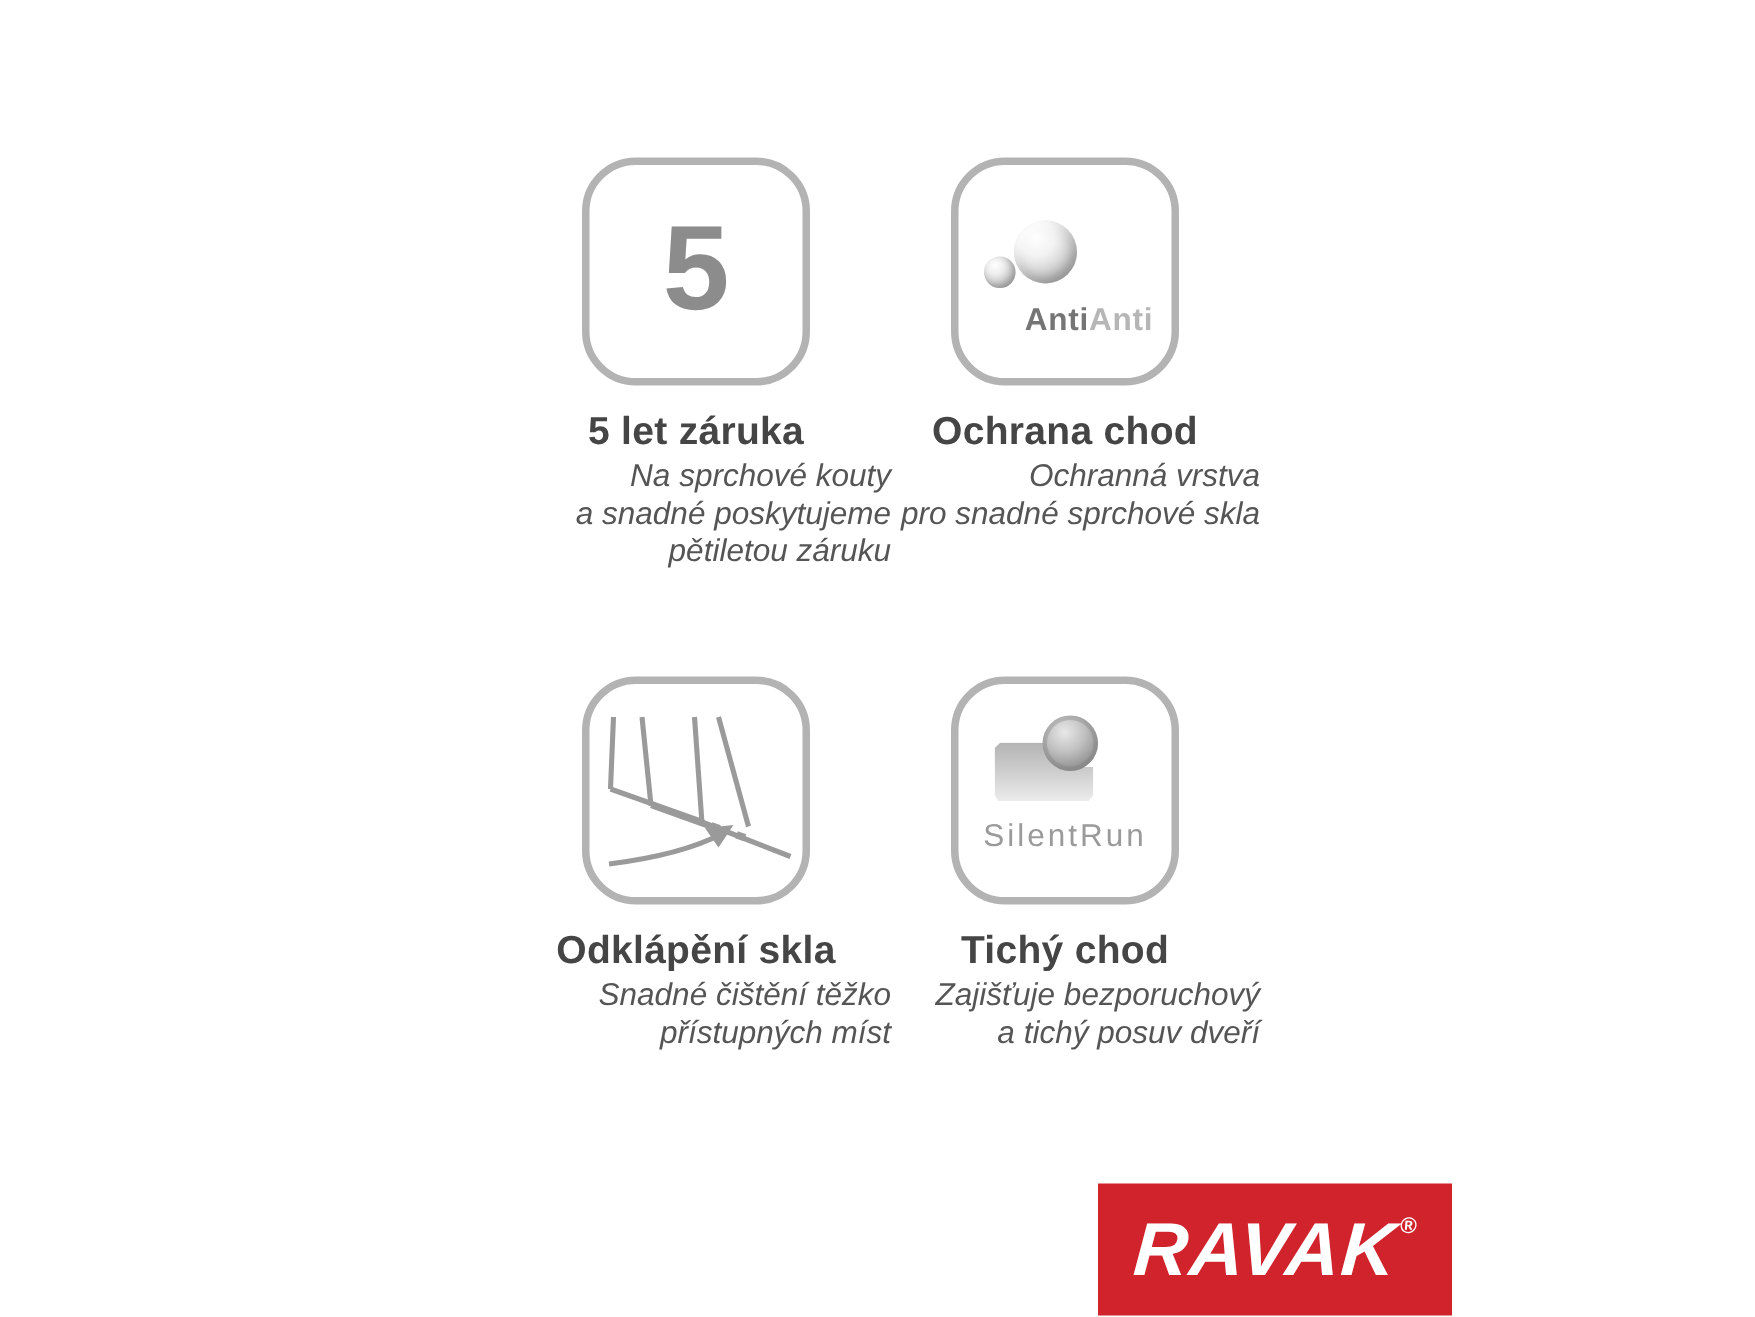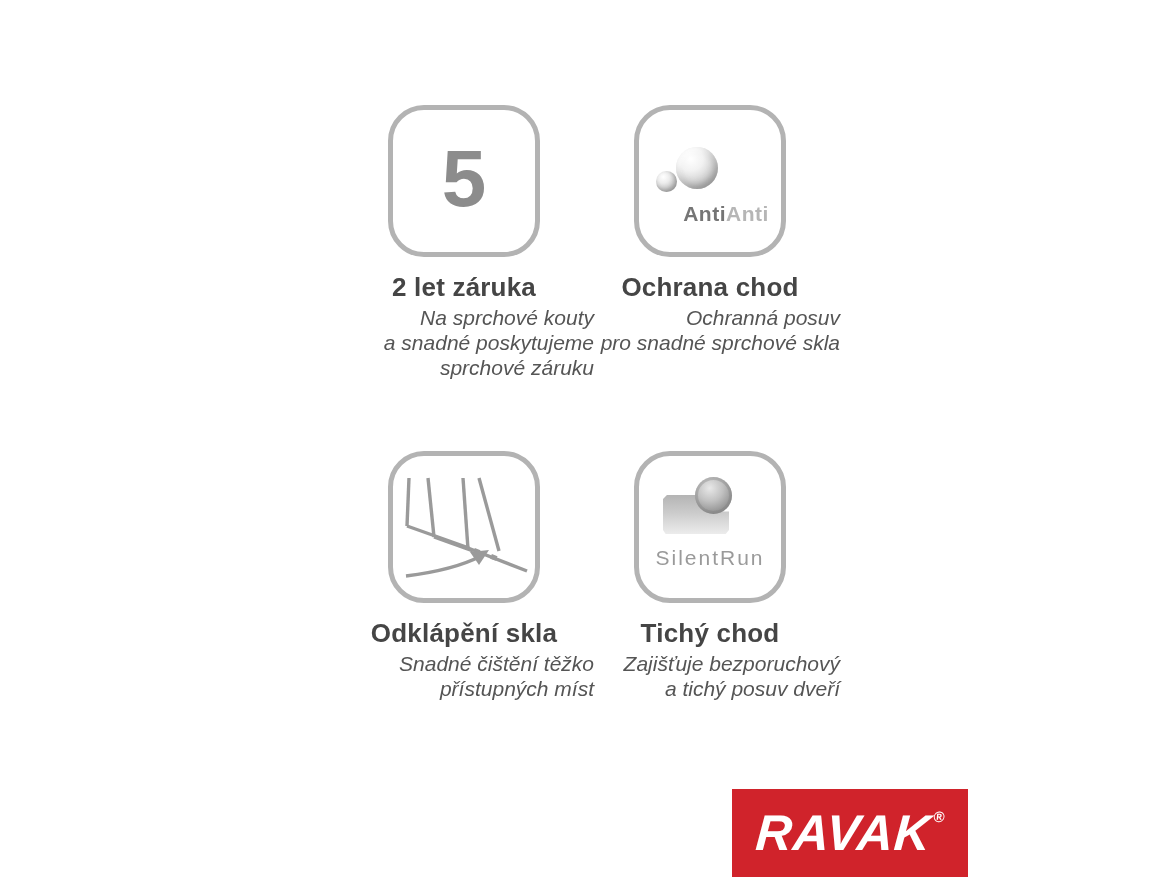--- a/index.html
+++ b/index.html
@@ -88,37 +88,37 @@
 </style>
 </head>
 <body>
 
 <div class="stage">
 
   <section class="feature" id="f1">
     <div class="badge">
       <div class="big-num">5</div>
     </div>
-    <h3 class="title">2 let záruka</h3>
+    <h3 class="title">5 let záruka</h3>
     <div class="subtitle">
       <div>Na sprchové kouty</div>
       <div>a snadné poskytujeme</div>
-      <div>sprchové záruku</div>
+      <div>pětiletou záruku</div>
     </div>
   </section>
 
   <section class="feature" id="f2">
     <div class="badge">
       <span class="bubble bubble-large"></span>
       <span class="bubble bubble-small"></span>
       <div class="anticalc-label"><span class="dark">Anti</span><span class="light">Anti</span></div>
     </div>
     <h3 class="title">Ochrana chod</h3>
     <div class="subtitle">
-      <div>Ochranná posuv</div>
+      <div>Ochranná vrstva</div>
       <div>pro snadné sprchové skla</div>
     </div>
   </section>
 
   <section class="feature" id="f4">
     <div class="badge">
       <span class="silent-bracket"></span>
       <span class="silent-roller"></span>
       <div class="silentrun-label">SilentRun</div>
     </div>

